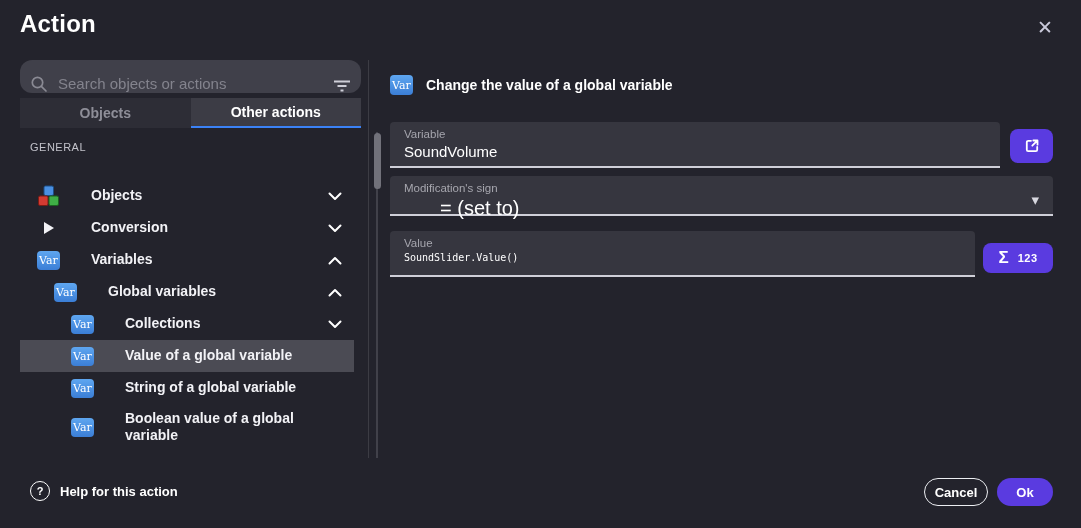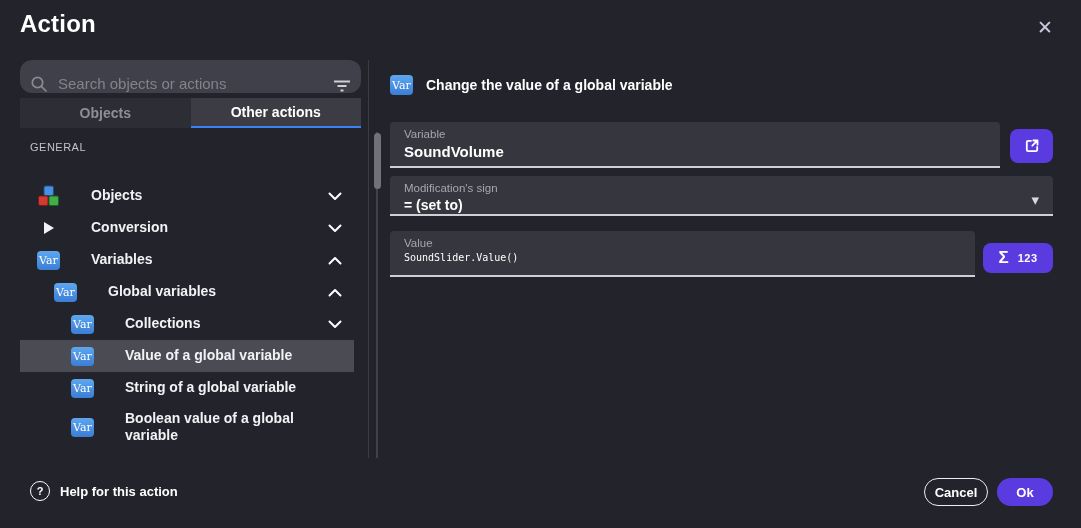--- a/index.html
+++ b/index.html
@@ -45,24 +45,24 @@
   .scrollthumb{position:absolute;left:-2.5px;top:1px;width:7px;height:56px;background:#71717a;border-radius:4px;cursor:grab;}
   .vdivider{position:absolute;left:368px;top:60px;width:1px;height:398px;background:#3c3c44;}
   
   .right{position:absolute;left:390px;top:60px;width:663px;height:360px;}
   .detail-header{position:absolute;left:0;top:15px;display:flex;align-items:center;}
   .detail-header .varbadge{width:23px;height:20px;}
   .detail-title{margin-left:13px;font-size:14px;font-weight:700;}
   .field{position:absolute;background:#36363f;border-radius:4px 4px 0 0;border-bottom:2px solid #cfcfd8;
     box-sizing:border-box;padding:6px 14px 16px;cursor:text;}
   .flabel{font-size:11.5px;color:#a6a6ae;margin-bottom:3px;}
-  .fvalue{font-size:15px;font-weight:700;color:#fff;}
+  .fvalue{font-size:15px;font-weight:400;color:#fff;}
   .field-variable{left:0;top:62px;width:610px;height:46px;}
   .field-mod{left:0;top:116px;width:663px;height:40px;cursor:pointer;}
-  .field-mod .fvalue{font-size:14px;}
+  .field-mod .fvalue{font-size:20px;margin-left:36px;}
   .field-value{left:0;top:171px;width:585px;height:46px;}
   .field-value .fvalue{font-family:"DejaVu Sans Mono",monospace;font-weight:500;font-size:10px;}
   .caret{position:absolute;right:14px;top:16px;color:#d8d8e0;font-size:15px;line-height:1;}
   .pbtn{position:absolute;border:none;border-radius:8px;background:#5a3be0;cursor:pointer;
     display:flex;align-items:center;justify-content:center;color:#fff;padding:0;}
   .btn-ext{left:620px;top:69px;width:43px;height:34px;}
   .btn-sigma{left:593px;top:183px;width:70px;height:30px;gap:9px;}
   .sigma-glyph{font-size:17px;font-weight:700;}
   .sigma-badge{font-size:11px;font-weight:700;letter-spacing:.5px;}
   

